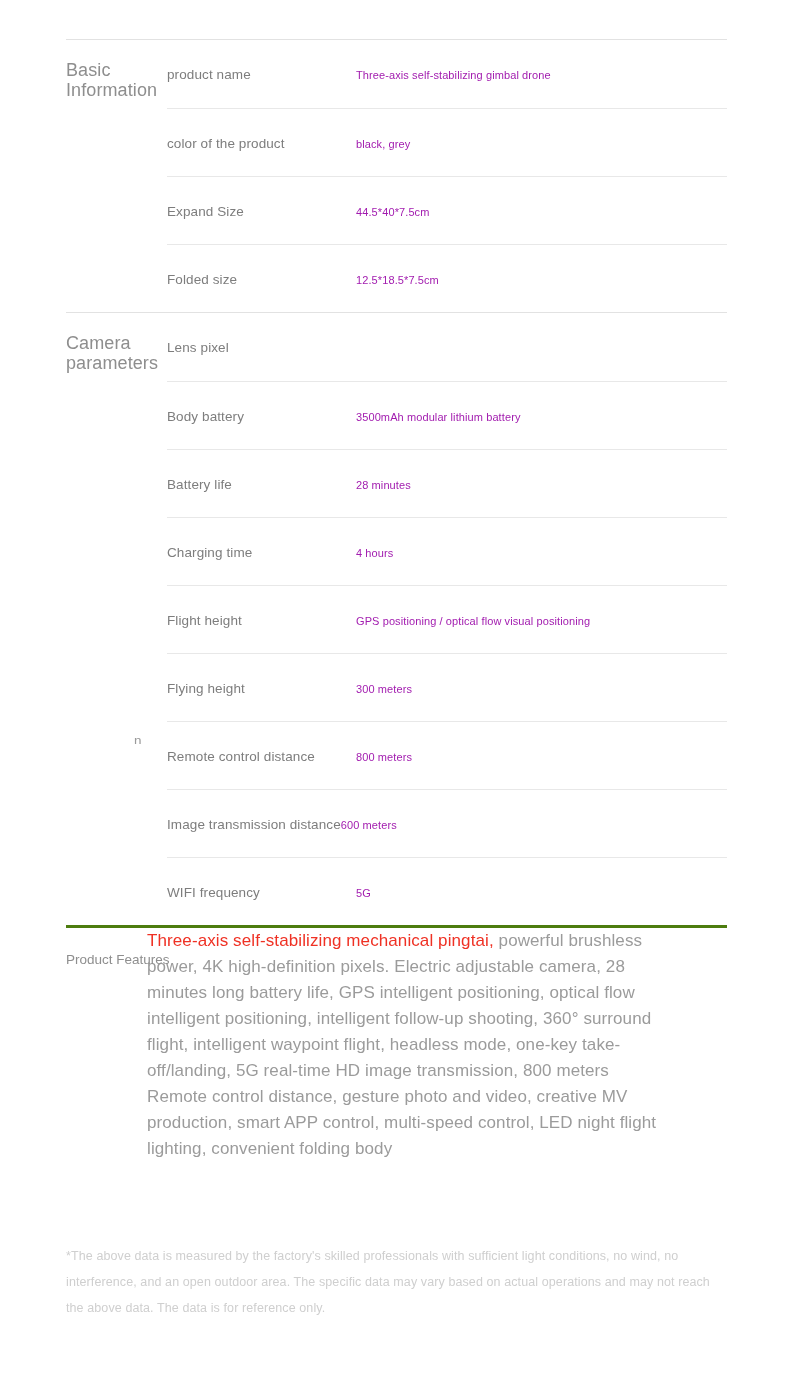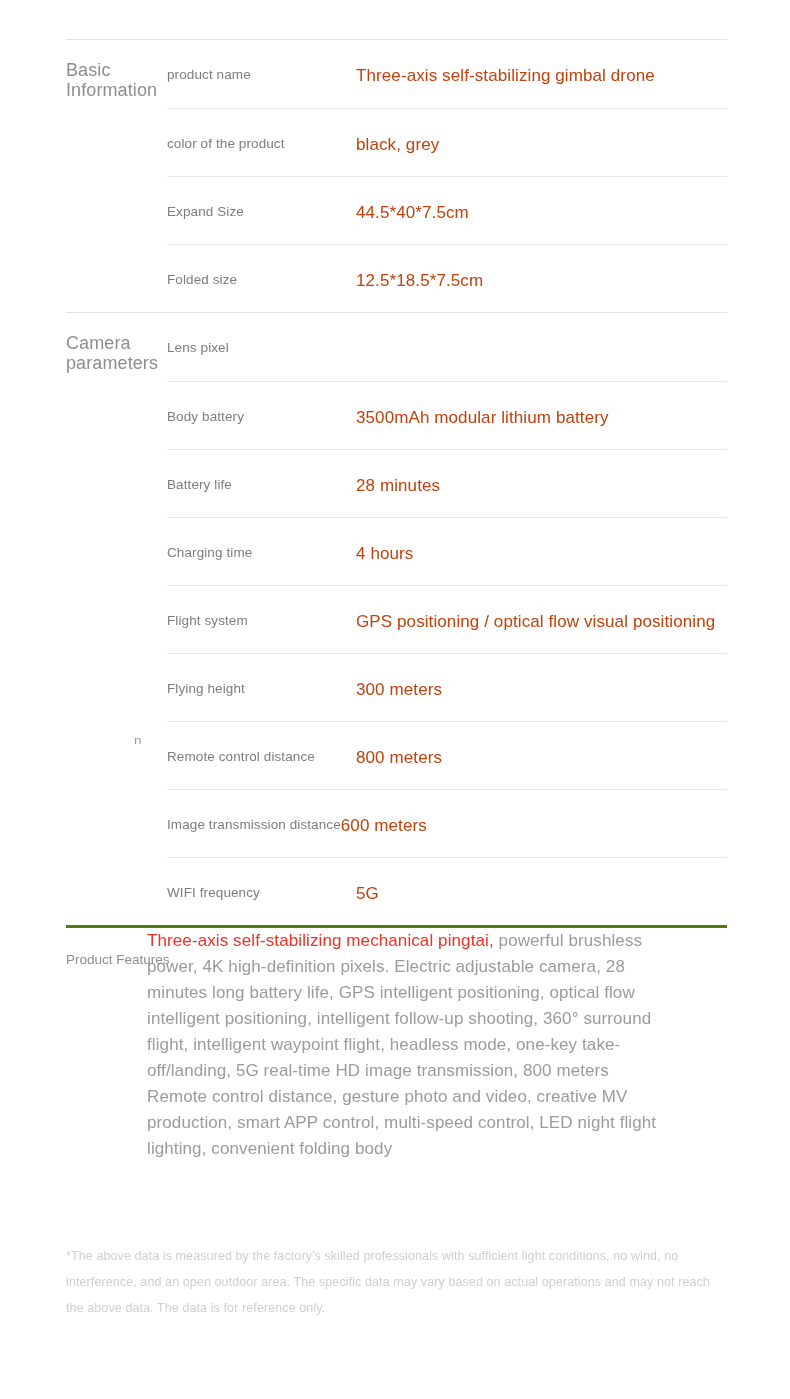--- a/index.html
+++ b/index.html
@@ -73,23 +73,23 @@
     color: #7d7d7d;
     letter-spacing: 0.1px;
     white-space: nowrap;
   }
 
   
   .cell-key.overflow { flex: 0 0 auto; }
 
   .cell-val {
     flex: 1 1 auto;
-    font-size: 17px;
+    font-size: 11px;
     line-height: 21px;
-    color: #c2410c;
+    color: #a21caf;
     letter-spacing: 0.1px;
     overflow: hidden;
   }
   .cell-val.clip { white-space: nowrap; }
 
   
   .stray-glyph {
     position: absolute;
     left: 68px;
     top: 418px;
@@ -209,21 +209,21 @@
 
         <div class="row">
           <div class="row-inner">
             <div class="cell-key">Charging time</div>
             <div class="cell-val">4 hours</div>
           </div>
         </div>
 
         <div class="row">
           <div class="row-inner">
-            <div class="cell-key">Flight system</div>
+            <div class="cell-key">Flight height</div>
             <div class="cell-val clip">GPS positioning / optical flow visual positioning</div>
           </div>
         </div>
 
         <div class="row">
           <div class="row-inner">
             <div class="cell-key">Flying height</div>
             <div class="cell-val">300 meters</div>
           </div>
         </div>

